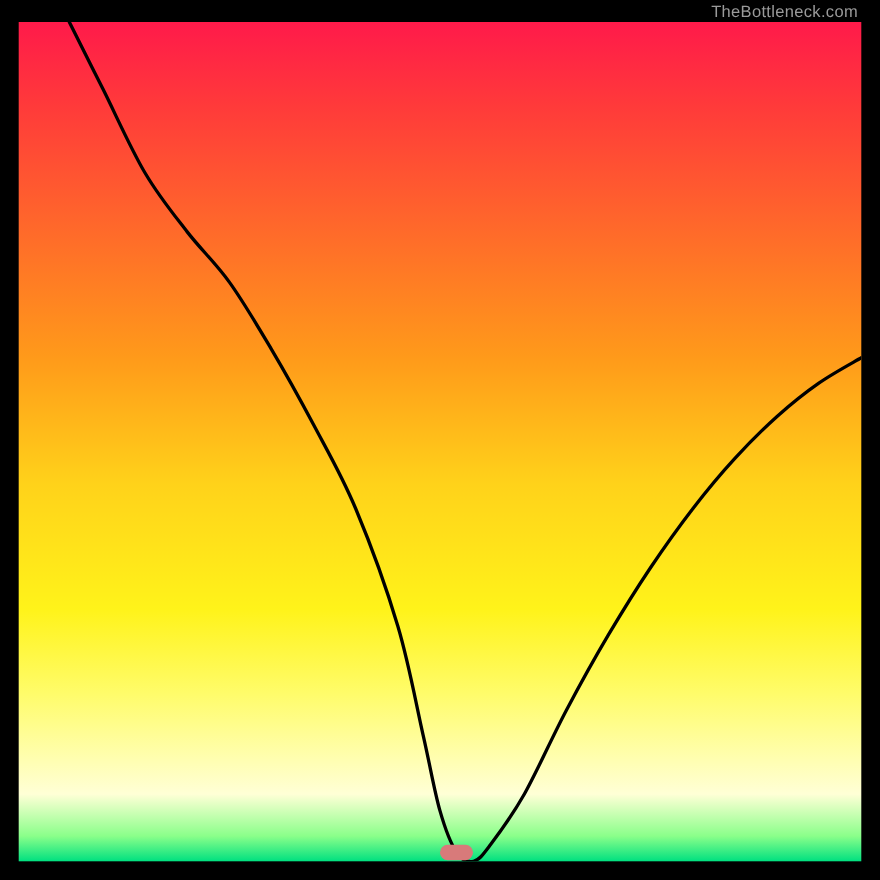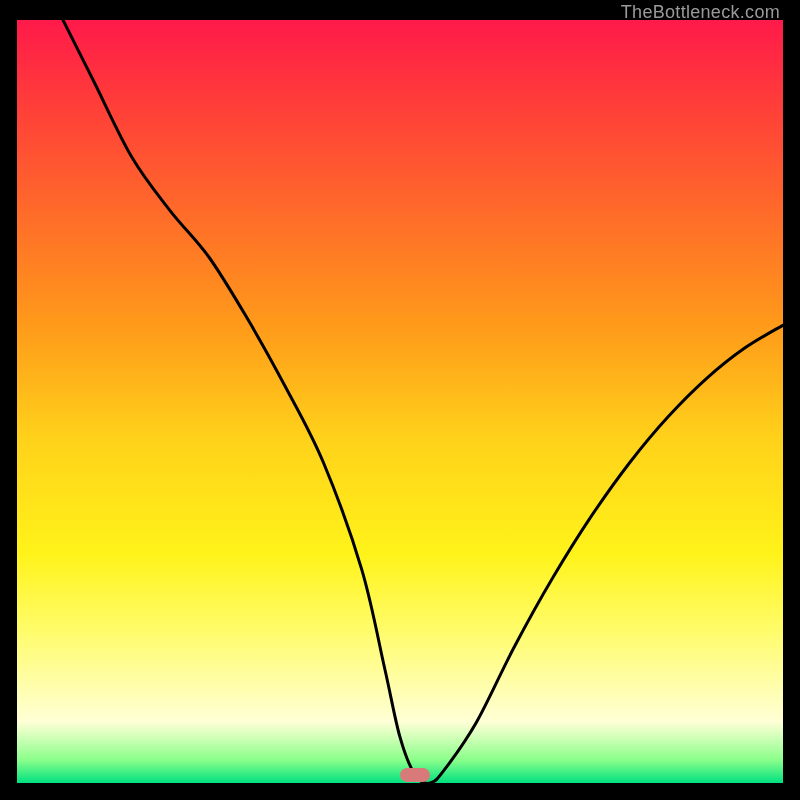--- a/index.html
+++ b/index.html
@@ -55,21 +55,21 @@
   .marker {
     position: absolute;
     background: #d87a7a;
     border-radius: 8px;
   }
   .watermark {
     position: absolute;
     top: 2px;
     right: 20px;
     color: #9a9a9a;
-    font-size: 18px;
+    font-size: 15px;
     font-weight: 500;
     letter-spacing: 0.3px;
   }
 </style>
 </head>
 <body>
 
 <div class="frame">
   <div class="plot">
     <div class="gradient"></div>

